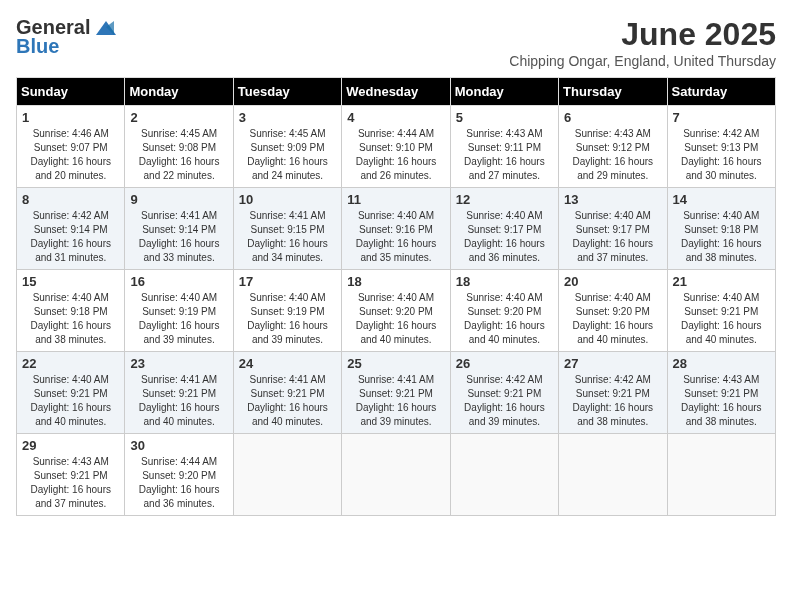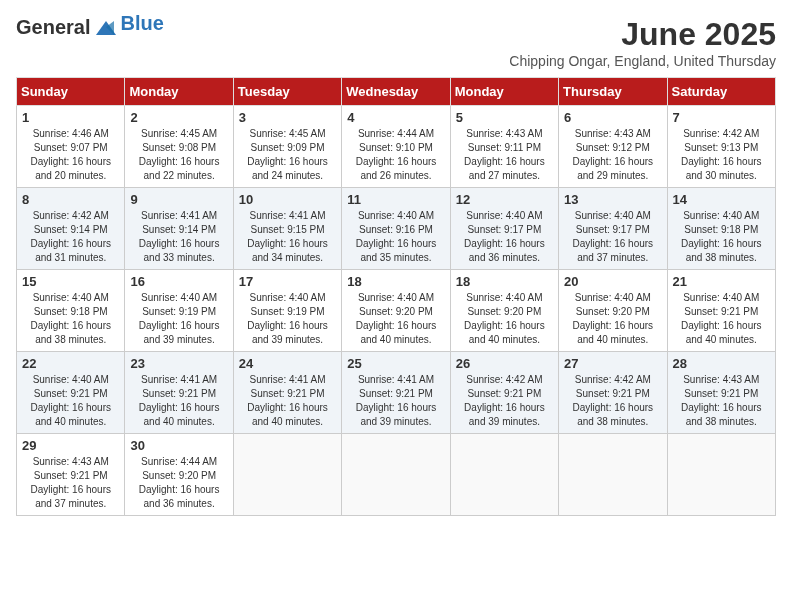--- a/index.html
+++ b/index.html
@@ -11,20 +11,21 @@
       padding: 16px;
     }
     .header-row {
       display: flex;
       justify-content: space-between;
       align-items: flex-start;
       margin-bottom: 4px;
     }
     .logo {
       display: flex;
+      flex-direction: column;
       align-items: flex-start;
     }
     .title-section {
       text-align: right;
     }
     .month-title {
       font-size: 32px;
       font-weight: bold;
       color: #333;
     }
@@ -32,21 +33,21 @@
       font-size: 14px;
       color: #555;
     }
     .calendar {
       width: 100%;
       border-collapse: collapse;
       margin-top: 8px;
       font-size: 11px;
     }
     .calendar th {
-      background-color: #b91c1c;
+      background-color: #000000;
       color: #fff;
       padding: 6px 4px;
       text-align: left;
       font-size: 13px;
       font-weight: bold;
       border: 1px solid #ddd;
     }
     .calendar td {
       border: 1px solid #ccc;
       vertical-align: top;

